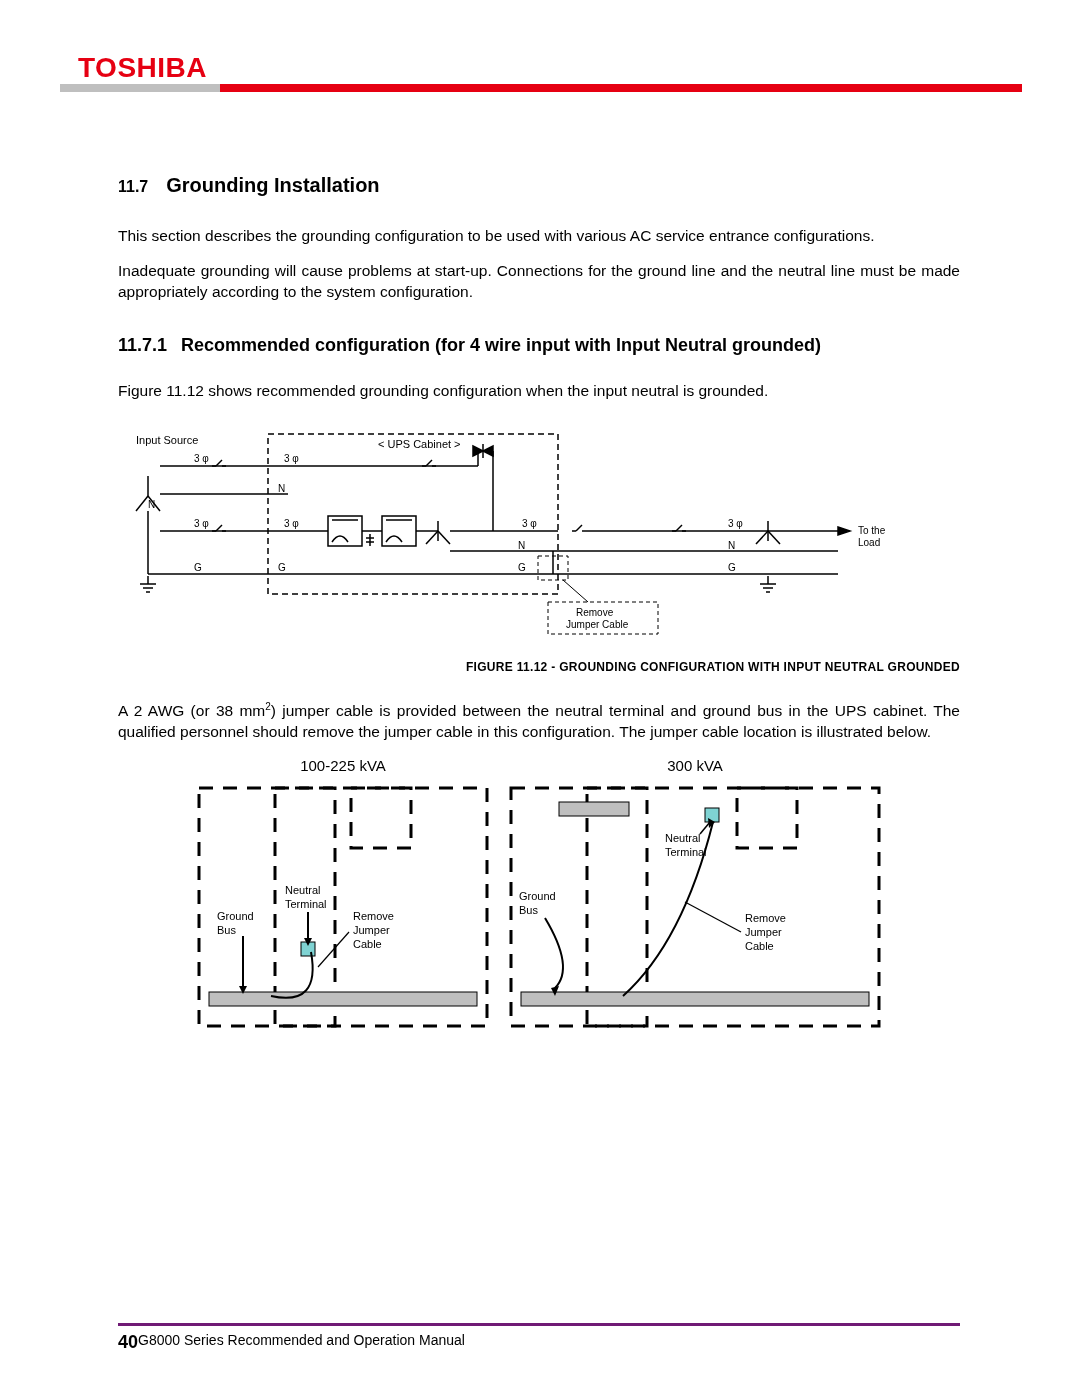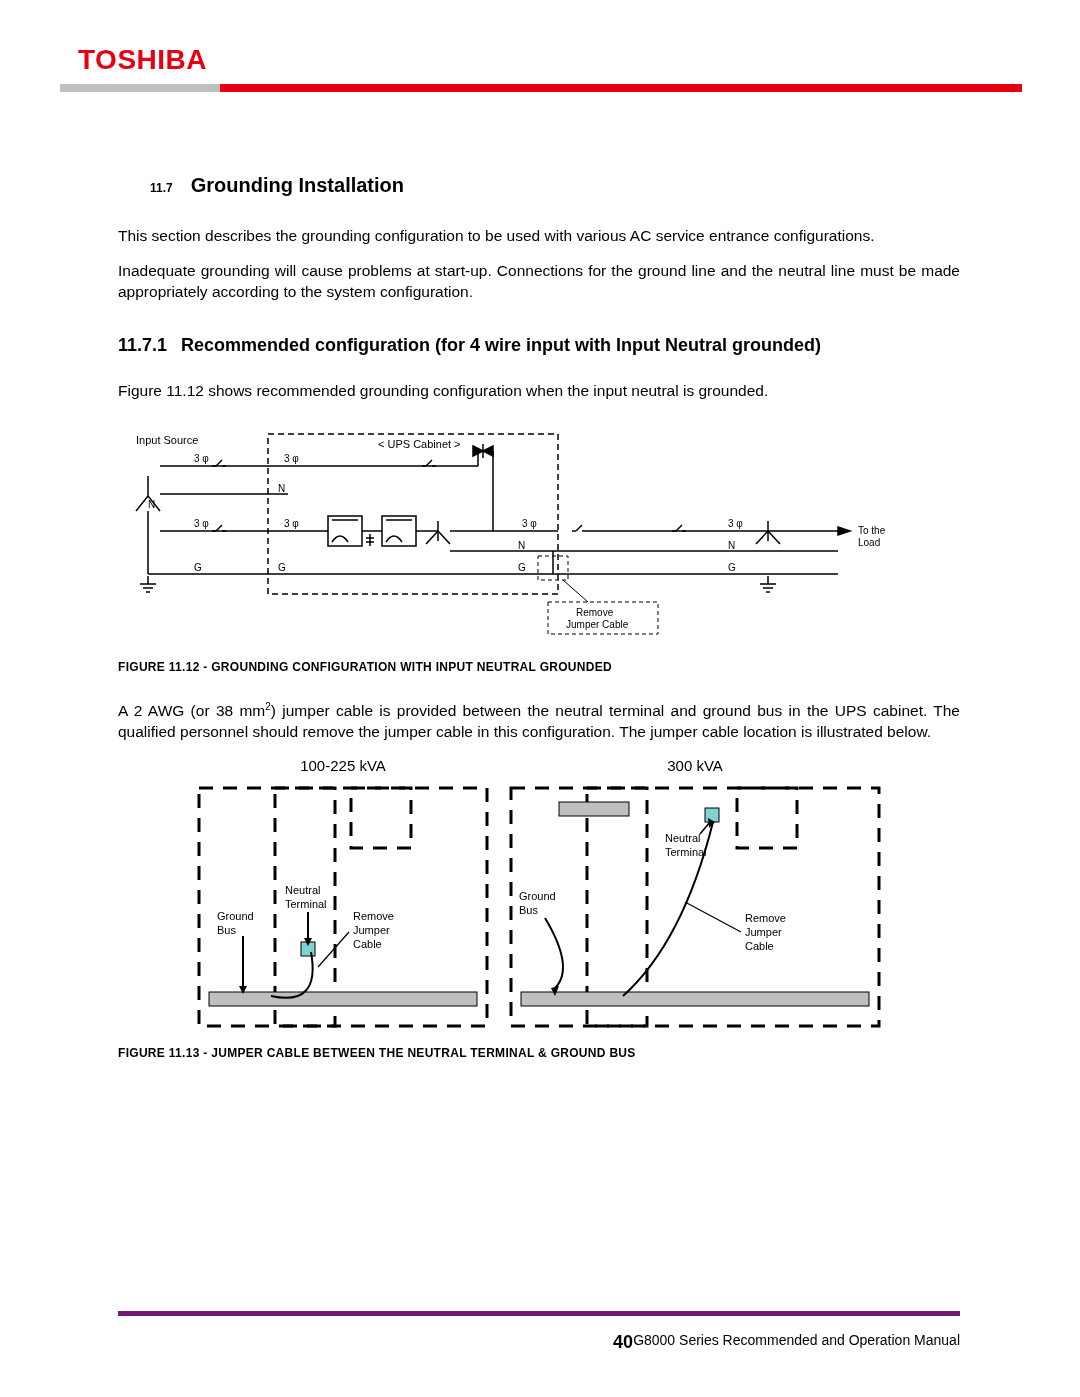--- a/index.html
+++ b/index.html
@@ -12,21 +12,21 @@
     position: relative;
   }
   .page {
     position: relative;
     width: 100%;
     height: 100%;
   }
   
   .logo {
     position: absolute;
-    top: 44px;
+    top: 52px;
     left: 78px;
     font-family: Arial, sans-serif;
     font-weight: 800;
     font-size: 28px;
     letter-spacing: 0.5px;
     color: #e60012;
   }
   .header-bar {
     position: absolute;
     top: 84px;
@@ -42,60 +42,60 @@
     position: absolute;
     left: 220px; right: 58px; height: 8px; background: #e60012;
   }
   
   .content {
     position: absolute;
     top: 160px;
     left: 118px;
     width: 842px;
   }
-  .sec-number { font-weight: 700; font-size: 12px; margin-left: 32px; }
+  .sec-number { font-weight: 700; font-size: 16px; }
   .sec-title { font-weight: 700; font-size: 20px; margin-left: 18px; }
   h2.section { margin-top: 10px; margin-bottom: 28px; }
   .para {
     font-size: 15.5px;
     line-height: 1.35;
     text-align: justify;
     margin-bottom: 14px;
   }
   h3.subsection {
     font-weight: 700;
     font-size: 18px;
     margin-top: 30px;
     margin-bottom: 24px;
     line-height: 1.35;
   }
   .sub-number { font-weight: 700; }
   .sub-title { margin-left: 14px; }
   .fig-caption {
-    text-align: left;
+    text-align: right;
     font-size: 12px;
     font-weight: 700;
     letter-spacing: 0.3px;
     margin: 10px 0 26px 0;
   }
   .diagram {
     position: relative;
     width: 100%;
     margin: 10px 0 6px 0;
   }
   
   .footer {
     position: absolute;
     bottom: 44px;
     left: 118px;
     width: 842px;
-    border-top: 5px solid #701a75;
-    padding-top: 16px;
+    border-top: 3px solid #701a75;
+    padding-top: 6px;
     display: flex;
-    justify-content: flex-end;
+    justify-content: flex-start;
     font-size: 14px;
   }
   .footer .page-no { font-weight: 700; font-size: 18px; }
   .sup { font-size: 10px; vertical-align: super; }
   
   .svglabel { font-family: Arial, sans-serif; font-size: 11px; }
   .svglabel-sm { font-family: Arial, sans-serif; font-size: 10px; }
   .chart-header { font-size: 15px; }
 </style>
 </head>
@@ -319,21 +319,20 @@
           <path d="M208 40 q-30 120 -90 174" fill="none" stroke="#000" stroke-width="2"></path>
 
           <text x="240" y="140" class="svglabel">Remove</text>
           <text x="240" y="154" class="svglabel">Jumper</text>
           <text x="240" y="168" class="svglabel">Cable</text>
           <line x1="236" y1="150" x2="180" y2="120" stroke="#000" stroke-width="1.2"></line>
         </svg>
       </div>
     </div>
 
-    <div class="fig-caption">FIGURE 11.13 - JUMPER CABLE BETWEEN THE NEUTRAL TERMINAL &amp; GROUND BUS</div>
 
   </div>
 
   <div class="footer">
     <span class="page-no">40</span>
     <span>G8000 Series Recommended and Operation Manual</span>
   </div>
 
 </div>
 

